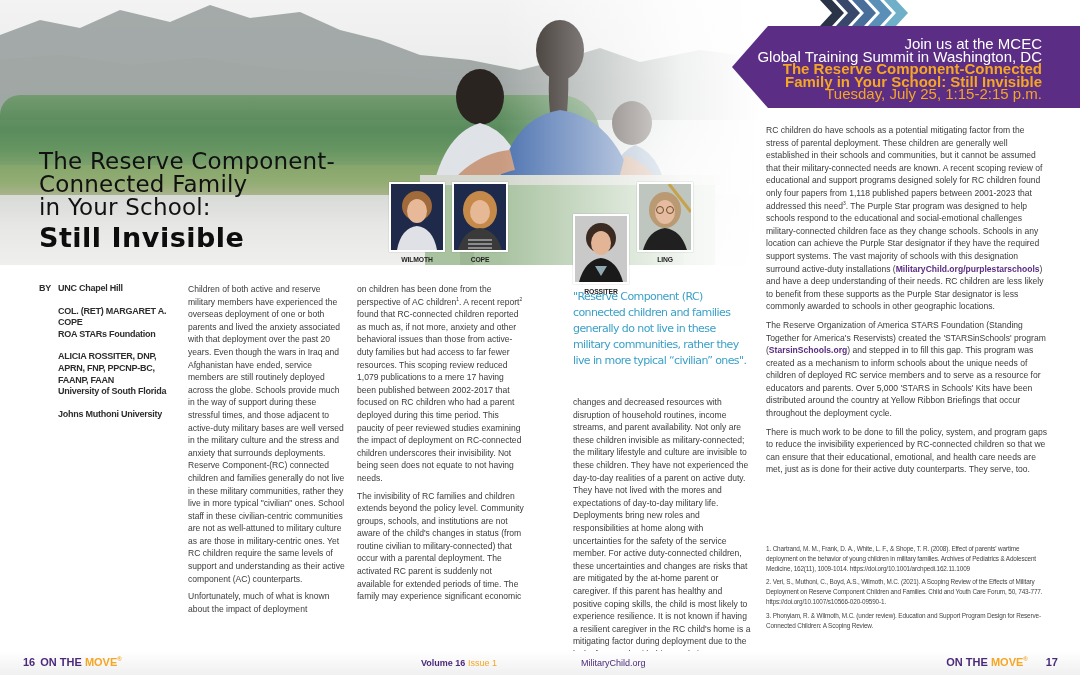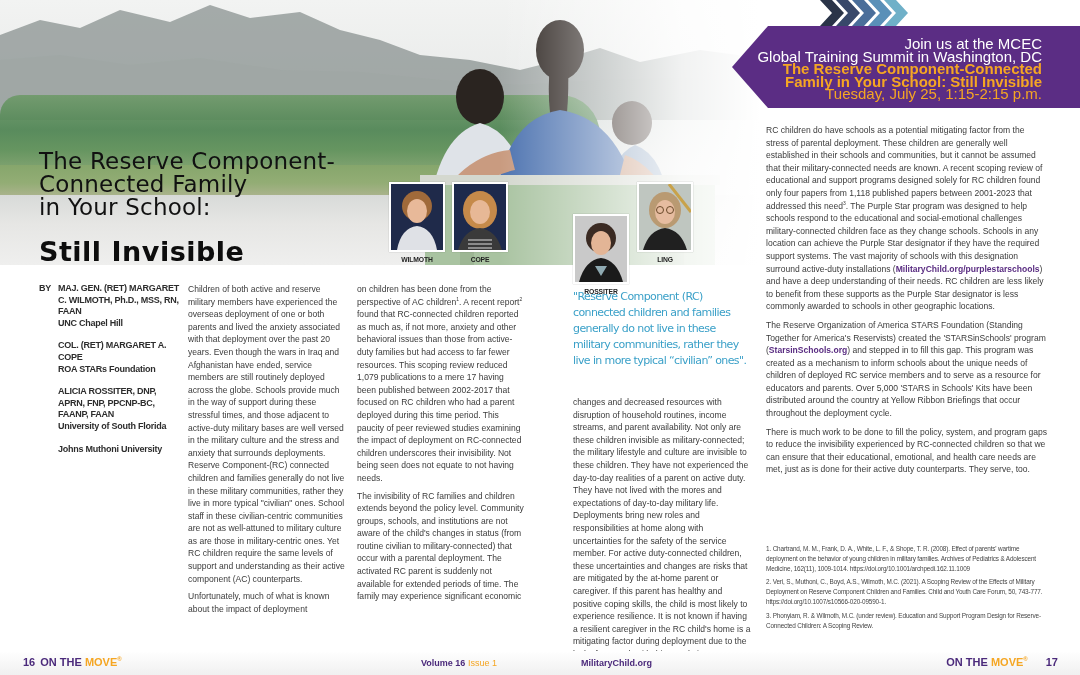--- a/index.html
+++ b/index.html
@@ -21,21 +21,21 @@
     background: linear-gradient(180deg,#86a66c 0%, #93ad75 60%, #a9b38b 100%); }
   .hero .water { position:absolute; left:0; top:195px; width:760px; height:70px;
     background: linear-gradient(180deg,#d8dad8 0%, #e6e6e4 40%, #efefee 100%); }
   .hero .fade-right { position:absolute; right:0; top:0; width:260px; height:265px;
     background: linear-gradient(90deg, rgba(255,255,255,0) 0%, rgba(255,255,255,.85) 70%, #fff 100%); }
   .hero .family { position:absolute; left:400px; top:5px; width:320px; height:260px; }
 
   
   .title-block { position:absolute; left:39px; top:150px; width:360px; }
   .title-block .t-line { font-family: "DejaVu Sans", sans-serif; font-size: 23px; line-height: 23px; color:#111; font-weight: 500; letter-spacing: .2px; }
-  .title-block .t-strong { font-family: "DejaVu Sans", sans-serif; font-weight: 900; font-size: 27px; line-height: 34px; color:#0d0d0d; letter-spacing: .5px; margin-top: 16px; }
+  .title-block .t-strong { font-family: "DejaVu Sans", sans-serif; font-weight: 900; font-size: 27px; line-height: 34px; color:#0d0d0d; letter-spacing: .5px; margin-top: 2px; }
 
   
   .headshots { position:absolute; top:182px; left:0; width:760px; height:85px; }
   .headshot { position:absolute; top:0; width:56px; height:76px; }
   .headshot .frame { width:56px; height:70px; border:2px solid #ffffff; box-shadow: 0 0 1px rgba(0,0,0,.3); overflow:hidden; position:relative; }
   .headshot .caption { font-family: "Liberation Sans", sans-serif; font-size: 8px; font-weight: 700; color:#222; text-align:center; margin-top: 3px; letter-spacing: -.2px; transform: scaleX(.85); }
   .hs-wilmoth { left:389px; } .hs-cope { left:452px; } .hs-rossiter { left:573px;margin-top:32px; } .hs-ling { left:637px; }
 
   
   .banner { position:absolute; left:732px; top:26px; width:348px; height:82px; }
@@ -69,21 +69,21 @@
   .refs .ref { margin-bottom: 3px; }
 
   
   .footer { position:absolute; left:0; top:651px; width:1080px; height:24px; background: linear-gradient(180deg,#ffffff 0%, #f0f0f0 100%); }
   .footer .fl { position:absolute; left:23px; top:5px; font-size: 11px; font-weight: 700; color:#4b2a7b; }
   .footer .fl .num { margin-right: 5px; }
   .footer .move { color:#f5a623; }
   .footer .reg { font-size: 6px; vertical-align: super; color:#f5a623; }
   .footer .vol { position:absolute; left:421px; top:7px; font-size: 9px; font-weight: 700; color:#4b2a7b; }
   .footer .vol .issue { color:#f5a623; font-weight: 400; }
-  .footer .site { position:absolute; left:581px; top:7px; font-size: 9px; font-weight: 700; color:#4b2a7b; }
+  .footer .site { position:absolute; left:581px; top:7px; font-size: 9px; font-weight: 400; color:#4b2a7b; }
   .footer .fr { position:absolute; right:22px; top:5px; font-size: 11px; font-weight: 700; color:#4b2a7b; }
   .footer .fr .num { margin-left: 18px; }
 </style>
 </head>
 <body>
 
 <div class="hero">
   <div class="sky"></div>
   <svg class="mountains" width="760" height="120" viewBox="0 0 760 120">
     <path d="M0,35 L40,20 L80,28 L120,10 L170,22 L210,5 L250,18 L300,12 L340,30 L380,40 L420,55 L470,60 L520,70 L560,60 L600,48 L640,62 L700,50 L760,58 L760,120 L0,120 Z" fill="#8a9290" opacity=".75"></path>
@@ -190,21 +190,20 @@
     <div class="o">The Reserve Component-Connected</div>
     <div class="o">Family in Your School: Still Invisible</div>
     <div class="o2">Tuesday, July 25, 1:15-2:15 p.m.</div>
   </div>
 </div>
 
 <div class="byline">
   <div class="by">BY</div>
   <div class="authors">
     <div class="author">
-      <div>MAJ. GEN. (RET) MARGARET C. WILMOTH, Ph.D., MSS, RN, FAAN</div>
       <div class="inst">UNC Chapel Hill</div>
     </div>
     <div class="author">
       <div>COL. (RET) MARGARET A. COPE</div>
       <div class="inst">ROA STARs Foundation</div>
     </div>
     <div class="author">
       <div>ALICIA ROSSITER, DNP, APRN, FNP, PPCNP-BC, FAANP, FAAN</div>
       <div class="inst">University of South Florida</div>
     </div>

